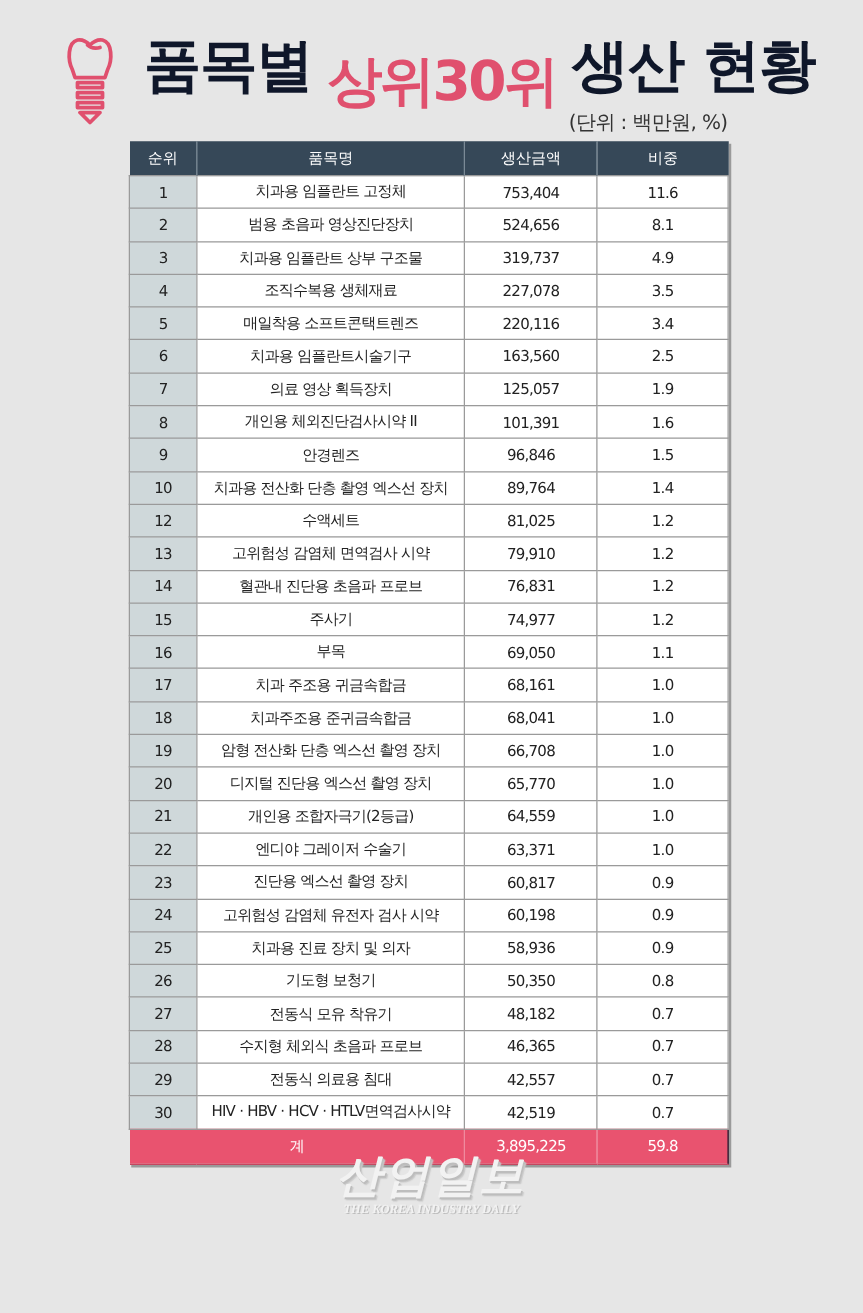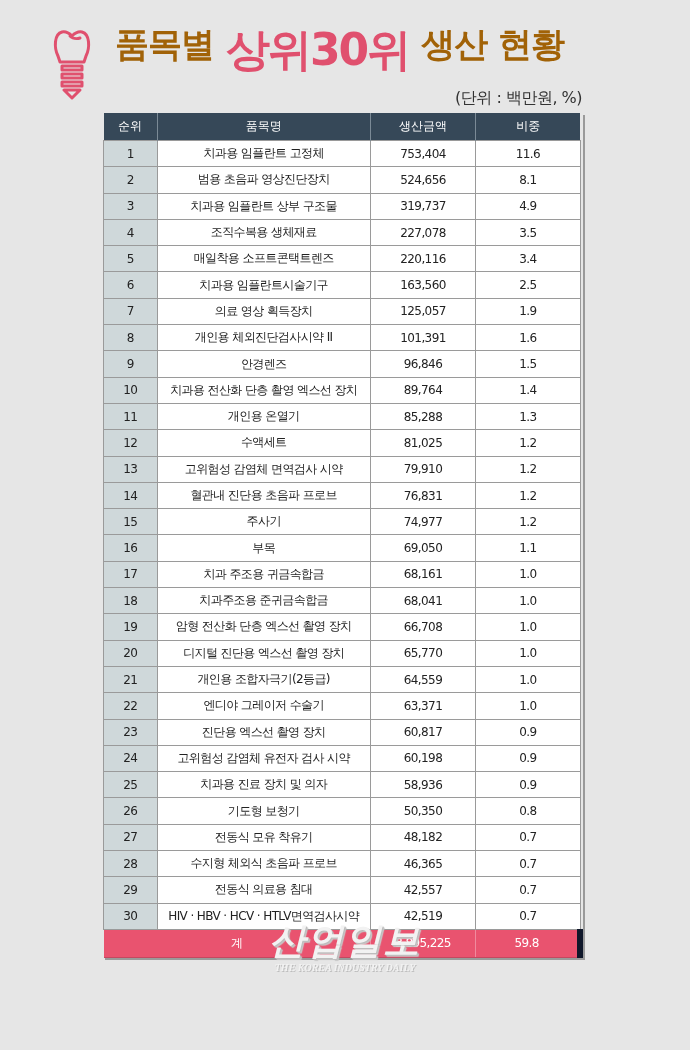--- a/index.html
+++ b/index.html
@@ -14,21 +14,21 @@
       position: absolute; left: 0; top: 0; width: 690px; height: 110px;
     }
     .tooth-icon {
       position: absolute; left: 52px; top: 28px; width: 40px; height: 72px;
     }
     .title {
       position: absolute; left: 115px; top: 22px;
       display: flex; align-items: flex-end; white-space: nowrap;
     }
     .title .navy {
-      color: #a16207; font-weight: bold; font-size: 34px; letter-spacing: -1px;
+      color: #0f172a; font-weight: bold; font-size: 46px; letter-spacing: -1px;
     }
     .title .pink {
       color: #e0506e; font-weight: bold; font-size: 44px; letter-spacing: -2px;
       margin: 0 12px 0 12px; line-height: 44px; position: relative; top: 4px; text-align: center;
     }
     .unit {
       position: absolute; right: 108px; top: 88px;
       font-size: 16px; color: #333; letter-spacing: -0.5px;
     }
     table.data {
@@ -51,21 +51,21 @@
       letter-spacing: -0.6px;
     }
     table.data td.rank { background: #cfd8da; width: 53px; }
     table.data td.name { width: 214px; }
     table.data td.amount { width: 105px; }
     table.data td.share { width: 104px; }
     table.data tr.total td {
       background: #e9536f; color: #fff; height: 27px;
       border: 1px solid #c44860; border-left: none; border-right: 1px solid #f08a9e;
     }
-    table.data tr.total td:last-child { border-right: 6px solid #0f172a; }
+    table.data tr.total td:last-child { border-right: 1px solid #0f172a; }
     .logo {
       position: absolute; left: 265px; top: 917px; width: 160px; text-align: center; font-family: Liberation Serif, serif;
     }
     .logo .kr {
       font-size: 36px; font-weight: bold; color: #f2f2f2; letter-spacing: 2px;
       font-style: italic;
       text-shadow: 1px 1px 0 #bdbdbd, 2px 2px 1px #c8c8c8;
     }
     .logo .en {
       font-size: 10px; font-weight: bold; color: #f2f2f2; letter-spacing: 0px;
@@ -160,26 +160,20 @@
         <td class="amount">96,846</td>
         <td class="share">1.5</td>
       </tr>
       <tr>
         <td class="rank">10</td>
         <td class="name">치과용 전산화 단층 촬영 엑스선 장치</td>
         <td class="amount">89,764</td>
         <td class="share">1.4</td>
       </tr>
       <tr>
-        <td class="rank">11</td>
-        <td class="name">개인용 온열기</td>
-        <td class="amount">85,288</td>
-        <td class="share">1.3</td>
-      </tr>
-      <tr>
         <td class="rank">12</td>
         <td class="name">수액세트</td>
         <td class="amount">81,025</td>
         <td class="share">1.2</td>
       </tr>
       <tr>
         <td class="rank">13</td>
         <td class="name">고위험성 감염체 면역검사 시약</td>
         <td class="amount">79,910</td>
         <td class="share">1.2</td>

